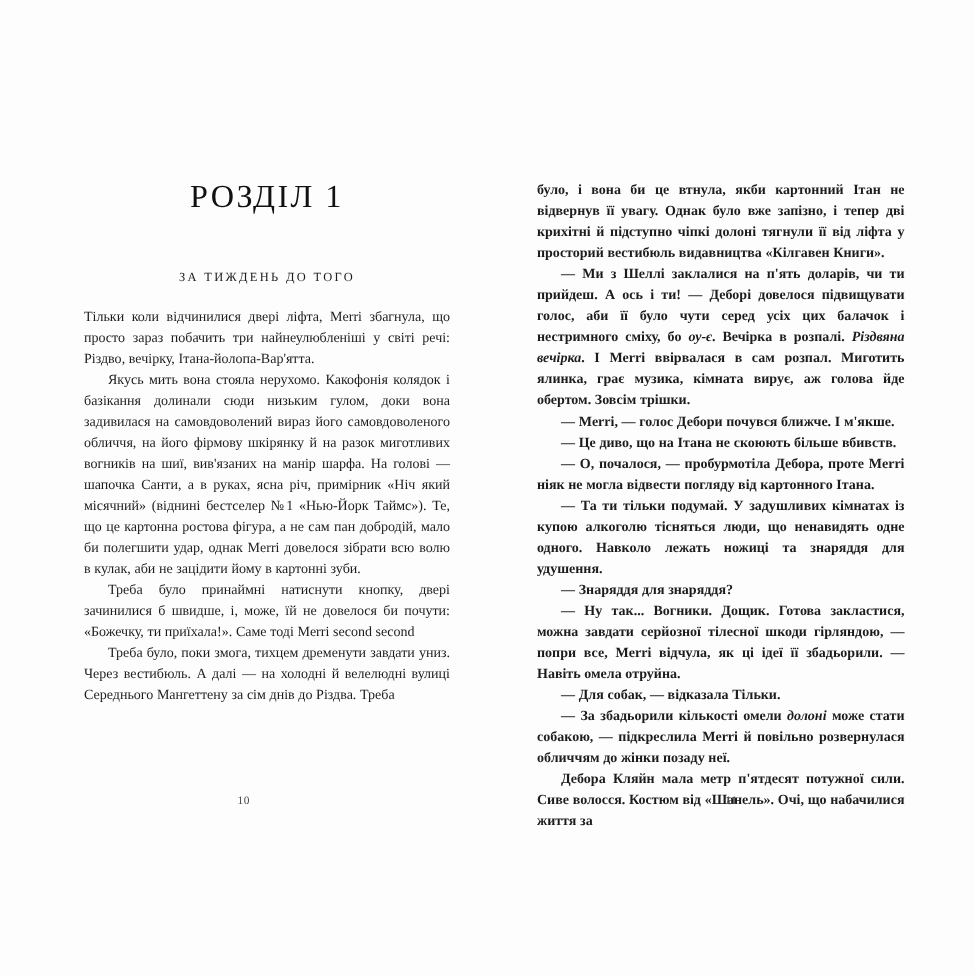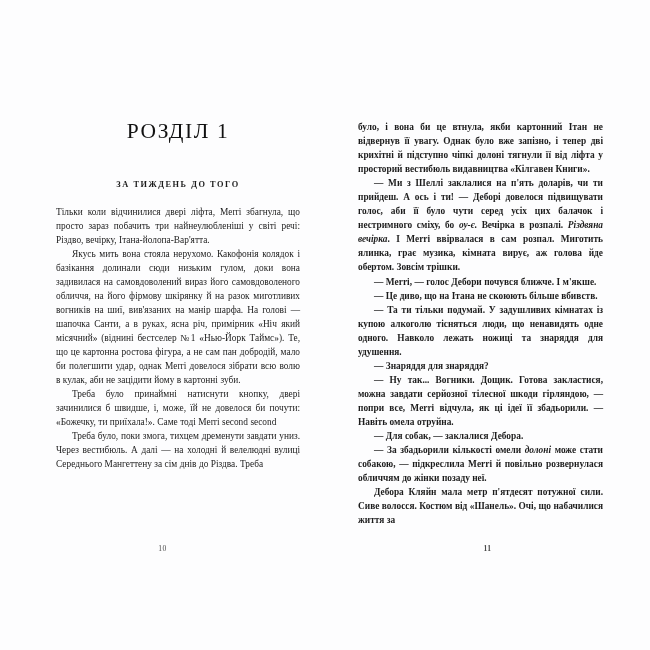--- a/index.html
+++ b/index.html
@@ -48,21 +48,21 @@
     margin: 0 0 0 0;
     padding: 0;
     line-height: 1.1;
     color: #111111;
     font-family: "Liberation Serif", "DejaVu Serif", serif;
   }
   .chapter-subtitle {
     text-align: center;
     font-size: 8.3px;
     letter-spacing: 1.55px;
-    font-weight: bold;
+    font-weight: normal;
     margin: 36px 0 0 0;
     color: #1b1b1b;
     font-family: "Liberation Serif", "DejaVu Serif", serif;
   }
   .body-block {
     margin-top: 16px;
   }
   .body-block-right {
     margin-top: 0;
   }
@@ -78,21 +78,21 @@
     color: #1c1c1c;
   }
   p.para.noindent {
     text-indent: 0;
   }
   em {
     font-style: italic;
   }
   .folio {
     position: absolute;
-    bottom: 97px;
+    bottom: 112px;
     left: 0;
     width: 100%;
     text-align: center;
     font-size: 7.6px;
     color: #4a4a4a;
     letter-spacing: 0.4px;
   }
   .folio-left { padding-right: 128px; }
   .folio-right { padding-right: 12px; padding-left: 0; }
   .gutter {
@@ -122,23 +122,24 @@
   </div>
 
   <div class="gutter"></div>
 
   <div class="page page-right">
     <div class="text-col body-block-right" id="right-body">
         <p class="para noindent"><span>було, і вона би це втнула, якби картонний Ітан не відвернув її увагу. Однак було вже запізно, і тепер дві крихітні й підступно чіпкі долоні тягнули її від ліфта у просторий вестибюль видавництва «Кілгавен Книги».</span></p>
         <p class="para"><span>— Ми з Шеллі заклалися на п'ять доларів, чи ти прийдеш. А ось і ти! — Деборі довелося підвищувати голос, аби її було чути серед усіх цих балачок і нестримного сміху, бо </span><em>оу-є</em><span>. Вечірка в розпалі. </span><em>Різдвяна вечірка</em><span>. І Мerri ввірвалася в сам розпал. Миготить ялинка, грає музика, кімната вирує, аж голова йде обертом. Зовсім трішки.</span></p>
         <p class="para"><span>— Мerri, — голос Дебори почувся ближче. І м'якше.</span></p>
         <p class="para"><span>— Це диво, що на Ітана не скоюють більше вбивств.</span></p>
+        <p class="para"><span>— О, почалося, — пробурмотіла Дебора, проте Мerri ніяк не могла відвести погляду від картонного Ітана.</span></p>
         <p class="para"><span>— Та ти тільки подумай. У задушливих кімнатах із купою алкоголю тісняться люди, що ненавидять одне одного. Навколо лежать ножиці та знаряддя для удушення.</span></p>
         <p class="para"><span>— Знаряддя для знаряддя?</span></p>
         <p class="para"><span>— Ну так... Вогники. Дощик. Готова закластися, можна завдати серйозної тілесної шкоди гірляндою, — попри все, Мerri відчула, як ці ідеї її збадьорили. — Навіть омела отруйна.</span></p>
-        <p class="para"><span>— Для собак, — заклалися Дебора.</span></p>
+        <p class="para"><span>— Для собак, — відказала Тільки.</span></p>
         <p class="para"><span>— За збадьорили кількості омели </span><em>долоні</em><span> може стати собакою, — підкреслила Мerri й повільно розвернулася обличчям до жінки позаду неї.</span></p>
         <p class="para"><span>Дебора Кляйн мала метр п'ятдесят потужної сили. Сиве волосся. Костюм від «Шанель». Очі, що набачилися життя за</span></p>
       </div>
     <div class="folio folio-right">11</div>
   </div>
 
 </div>
 
 </body></html>

